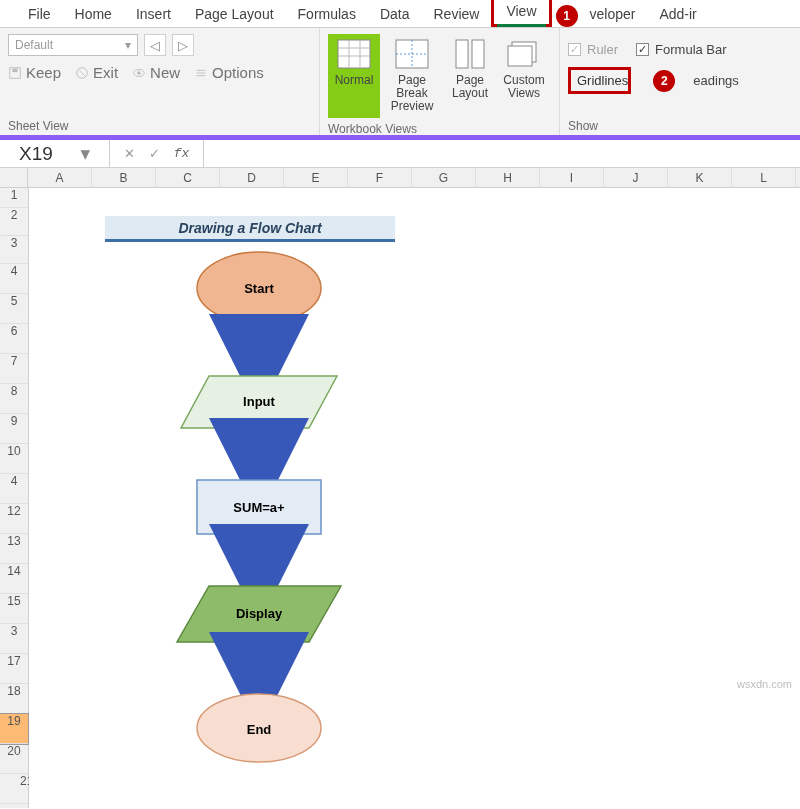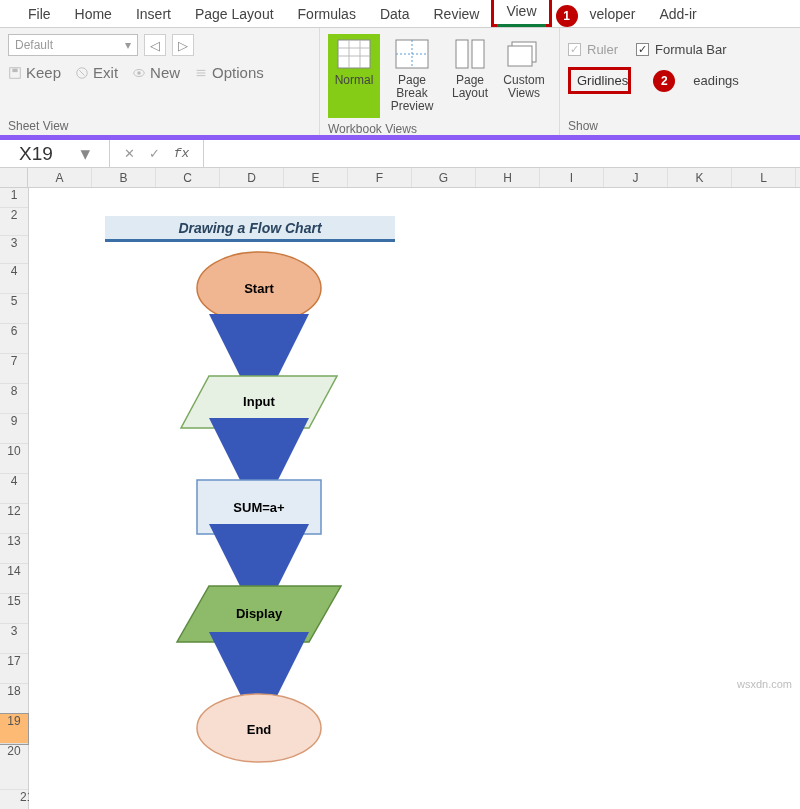--- a/index.html
+++ b/index.html
@@ -361,21 +361,21 @@
       <div class="rowh" style="height:30px;">10</div>
       <div class="rowh" style="height:30px;">4</div>
       <div class="rowh" style="height:30px;">12</div>
       <div class="rowh" style="height:30px;">13</div>
       <div class="rowh" style="height:30px;">14</div>
       <div class="rowh" style="height:30px;text-align:center;">15</div>
       <div class="rowh" style="height:30px;">3</div>
       <div class="rowh" style="height:30px;">17</div>
       <div class="rowh" style="height:30px;">18</div>
       <div class="rowh sel" style="height:30px;">19</div>
-      <div class="rowh" style="height:46px;">20</div>
+      <div class="rowh" style="height:30px;">20</div>
       <div class="rowh" style="height:30px;padding-left:20px;">21</div>
     </div>
     <div class="canvas">
       <div class="title-box">Drawing a Flow Chart</div>
 
       <svg class="flow" width="320" height="560">
         <defs>
           <marker id="arrow" markerWidth="12" markerHeight="12" refX="5" refY="5" orient="auto">
             <path d="M0,0 L10,5 L0,10 Z" fill="#3758b8"></path>
           </marker>

